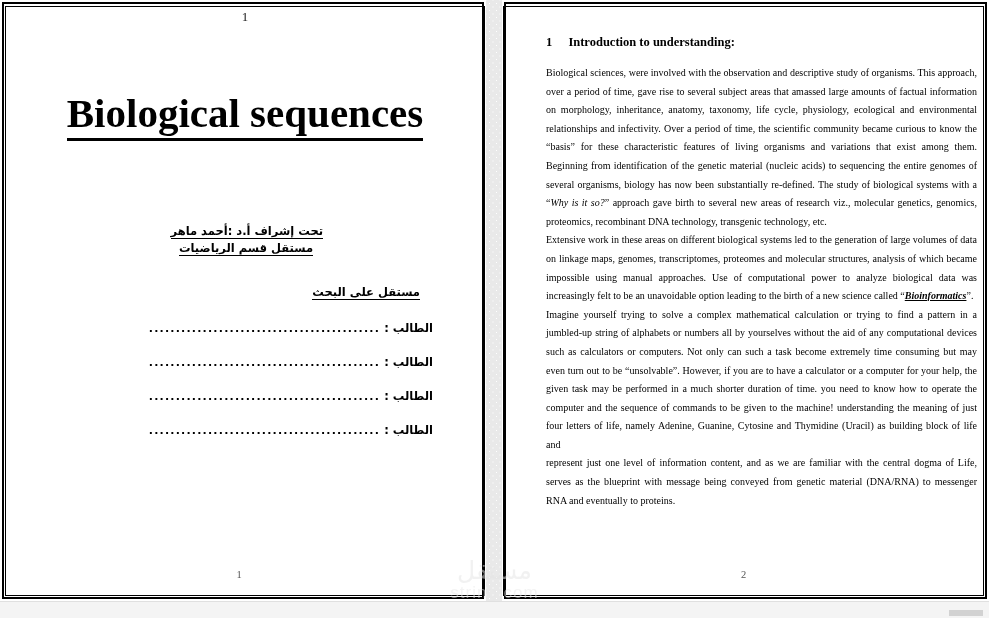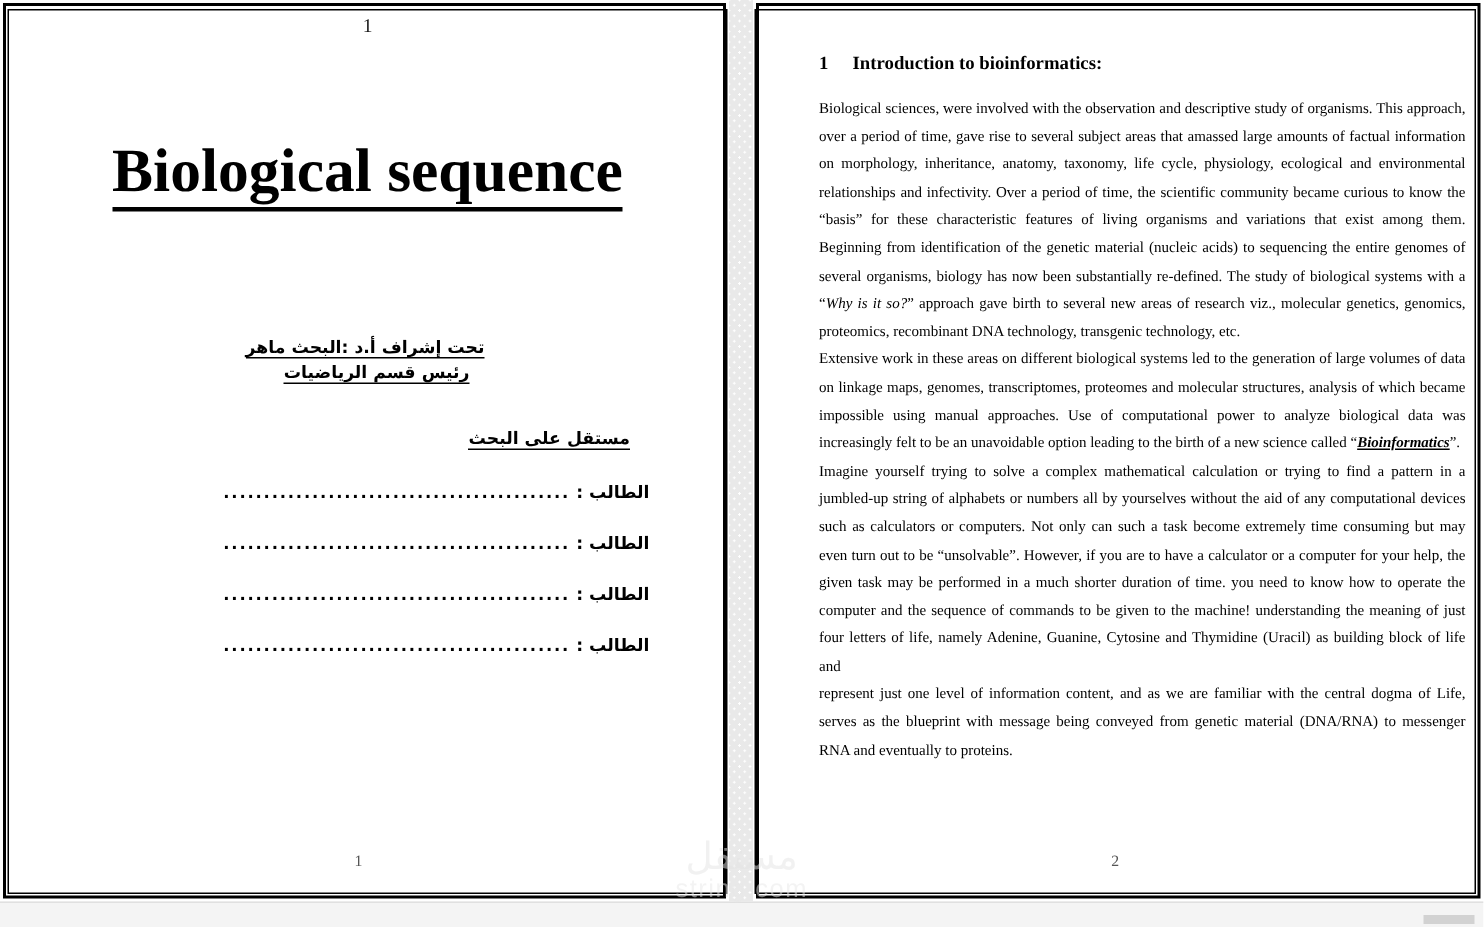--- a/index.html
+++ b/index.html
@@ -273,30 +273,30 @@
 
   <div class="page page-left">
     <div class="page-border-outer"></div>
     <div class="page-border-inner"></div>
 
     <div class="page-content">
 
       <div class="cover-topmark">1</div>
 
       <div class="cover-title">
-        <span>Biological sequence</span>
+        <span>Biological sequences</span>
       </div>
 
 
       <div class="cover-arabic-block">
         <div class="ar-line">
-          <span>تحت إشراف أ.د :البحث ماهر</span>
+          <span>تحت إشراف أ.د :أحمد ماهر</span>
         </div>
         <div class="ar-line ar-line-2">
-          <span>رئيس قسم الرياضيات</span>
+          <span>مستقل قسم الرياضيات</span>
         </div>
       </div>
 
       <div class="cover-research-lead">
         <span>مستقل على البحث</span>
       </div>
 
       <div class="student-list" id="student-list">
           <div class="student-row">
             <span class="stu-label">الطالب :</span>
@@ -324,21 +324,21 @@
 
   <div class="page page-right">
     <div class="page-border-outer"></div>
     <div class="page-border-inner"></div>
 
     <div class="page-content">
 
 
       <div class="section-heading">
         <span class="sec-num">1</span>
-        <span>Introduction to bioinformatics:</span>
+        <span>Introduction to understanding:</span>
       </div>
 
       <div class="body-text" id="body-text">
           <p><span>Biological sciences, were involved with the observation and descriptive study of organisms. This approach, over a period of time, gave rise to several subject areas that amassed large amounts of factual information on morphology, inheritance, anatomy, taxonomy, life cycle, physiology, ecological and environmental relationships and infectivity. Over a period of time, the scientific community became curious to know the “basis” for these characteristic features of living organisms and variations that exist among them. Beginning from identification of the genetic material (nucleic acids) to sequencing the entire genomes of several organisms, biology has now been substantially re-defined. The study of biological systems with a “</span><i>Why is it so?</i><span>” approach gave birth to several new areas of research viz., molecular genetics, genomics, proteomics, recombinant DNA technology, transgenic technology, etc.</span></p>
           <p><span>Extensive work in these areas on different biological systems led to the generation of large volumes of data on linkage maps, genomes, transcriptomes, proteomes and molecular structures, analysis of which became impossible using manual approaches. Use of computational power to analyze biological data was increasingly felt to be an unavoidable option leading to the birth of a new science called “</span><b class="u">Bioinformatics</b><span>”.</span></p>
           <p><span>Imagine yourself trying to solve a complex mathematical calculation or trying to find a pattern in a jumbled-up string of alphabets or numbers all by yourselves without the aid of any computational devices such as calculators or computers. Not only can such a task become extremely time consuming but may even turn out to be “unsolvable”. However, if you are to have a calculator or a computer for your help, the given task may be performed in a much shorter duration of time. you need to know how to operate the computer and the sequence of commands to be given to the machine!   understanding the meaning of just four letters of life, namely Adenine, Guanine, Cytosine and Thymidine (Uracil) as building block of life and</span></p>
           <p><span>represent just one level of information content, and as we are familiar with the central dogma of Life, serves as the blueprint with message being conveyed from genetic material (DNA/RNA) to messenger RNA and eventually to proteins.</span></p>
         </div>
 
       <div class="page-number">2</div>

